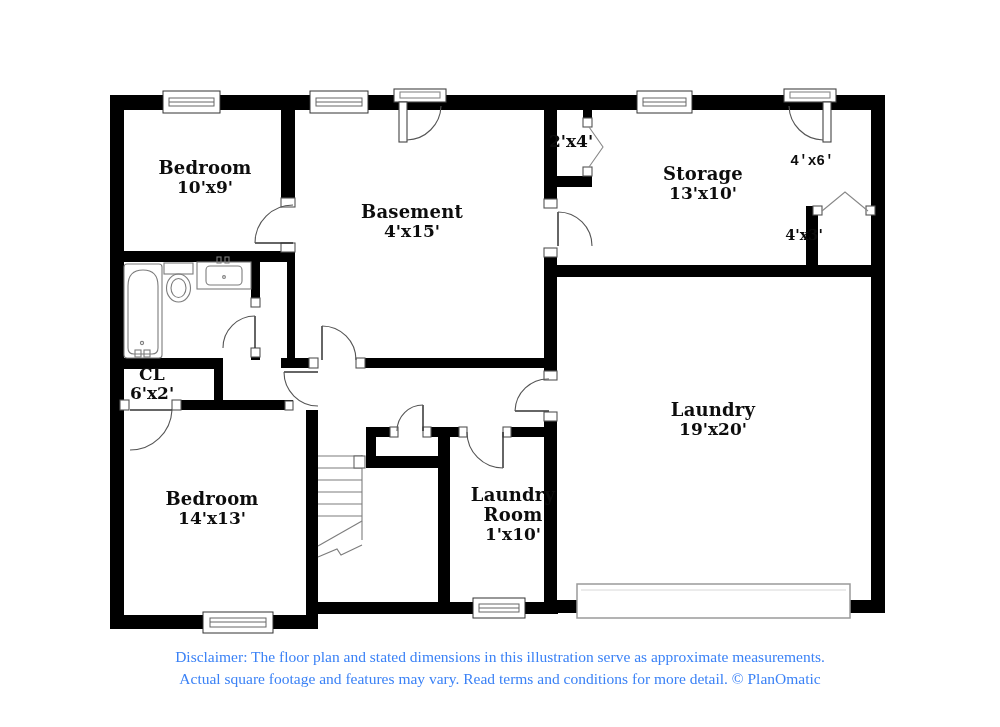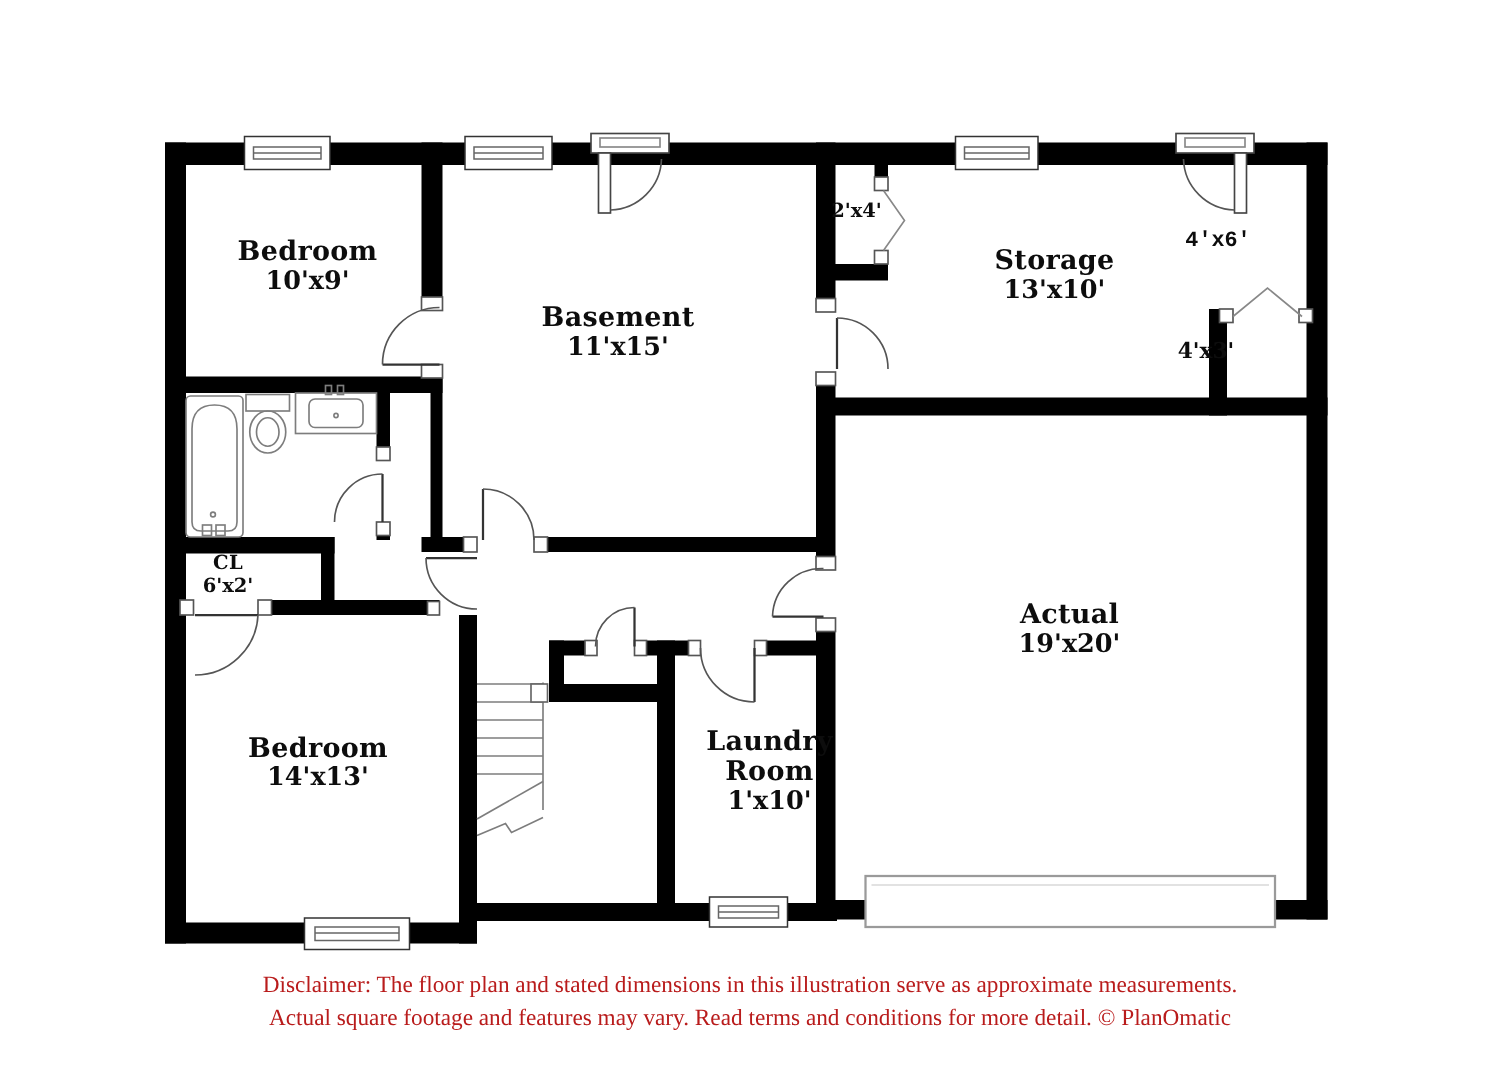--- a/index.html
+++ b/index.html
@@ -10,24 +10,24 @@
   .plan-svg{position:absolute;left:0;top:0;width:1000px;height:727px;}
   .room-label{
     position:absolute;transform:translate(-50%,-50%);
     text-align:center;font-weight:bold;color:#0d0d0d;line-height:1.12;
     white-space:nowrap;
   }
   .room-label .nm{font-size:18px;letter-spacing:.2px;}
   .room-label .dm{font-size:17px;}
   .room-label.wrap{white-space:normal;width:96px;}
   .room-label.small .dm{font-size:14.5px;}
-  .room-label.tiny .nm,.room-label.tiny .dm{font-size:13px;}
+  .room-label.tiny .nm,.room-label.tiny .dm{font-size:17px;}
   .disclaimer{
     position:absolute;left:0;top:646px;width:100%;
-    text-align:center;font-size:15.5px;line-height:22px;color:#b91c1c;
+    text-align:center;font-size:15.5px;line-height:22px;color:#3b82f6;
     font-family:"Liberation Serif","DejaVu Serif",serif;
   }
 </style>
 </head>
 <body>
 
 <div class="canvas">
 
   <svg class="plan-svg" viewBox="0 0 1000 727">
 
@@ -232,21 +232,21 @@
     </g>
   </svg>
 
   <div class="room-label" style="left:205px;top:178px;">
     <div class="nm">Bedroom</div>
     <div class="dm">10'x9'</div>
   </div>
 
   <div class="room-label" style="left:412px;top:222px;">
     <div class="nm">Basement</div>
-    <div class="dm">11'x15'</div>
+    <div class="dm">4'x15'</div>
   </div>
 
   <div class="room-label tiny" style="left:571px;top:142px;">
     <div class="dm">2'x4'</div>
   </div>
 
   <div class="room-label" style="left:703px;top:184px;">
     <div class="nm">Storage</div>
     <div class="dm">13'x10'</div>
   </div>
@@ -268,21 +268,21 @@
     <div class="nm">Bedroom</div>
     <div class="dm">14'x13'</div>
   </div>
 
   <div class="room-label wrap" style="left:513px;top:515px;">
     <div class="nm">Laundry Room</div>
     <div class="dm">1'x10'</div>
   </div>
 
   <div class="room-label" style="left:713px;top:420px;">
-    <div class="nm">Actual</div>
+    <div class="nm">Laundry</div>
     <div class="dm">19'x20'</div>
   </div>
 
   <div class="disclaimer">
     <div>Disclaimer: The floor plan and stated dimensions in this illustration serve as approximate measurements.</div>
     <div>Actual square footage and features may vary. Read terms and conditions for more detail. © PlanOmatic</div>
   </div>
 
 </div>
 

